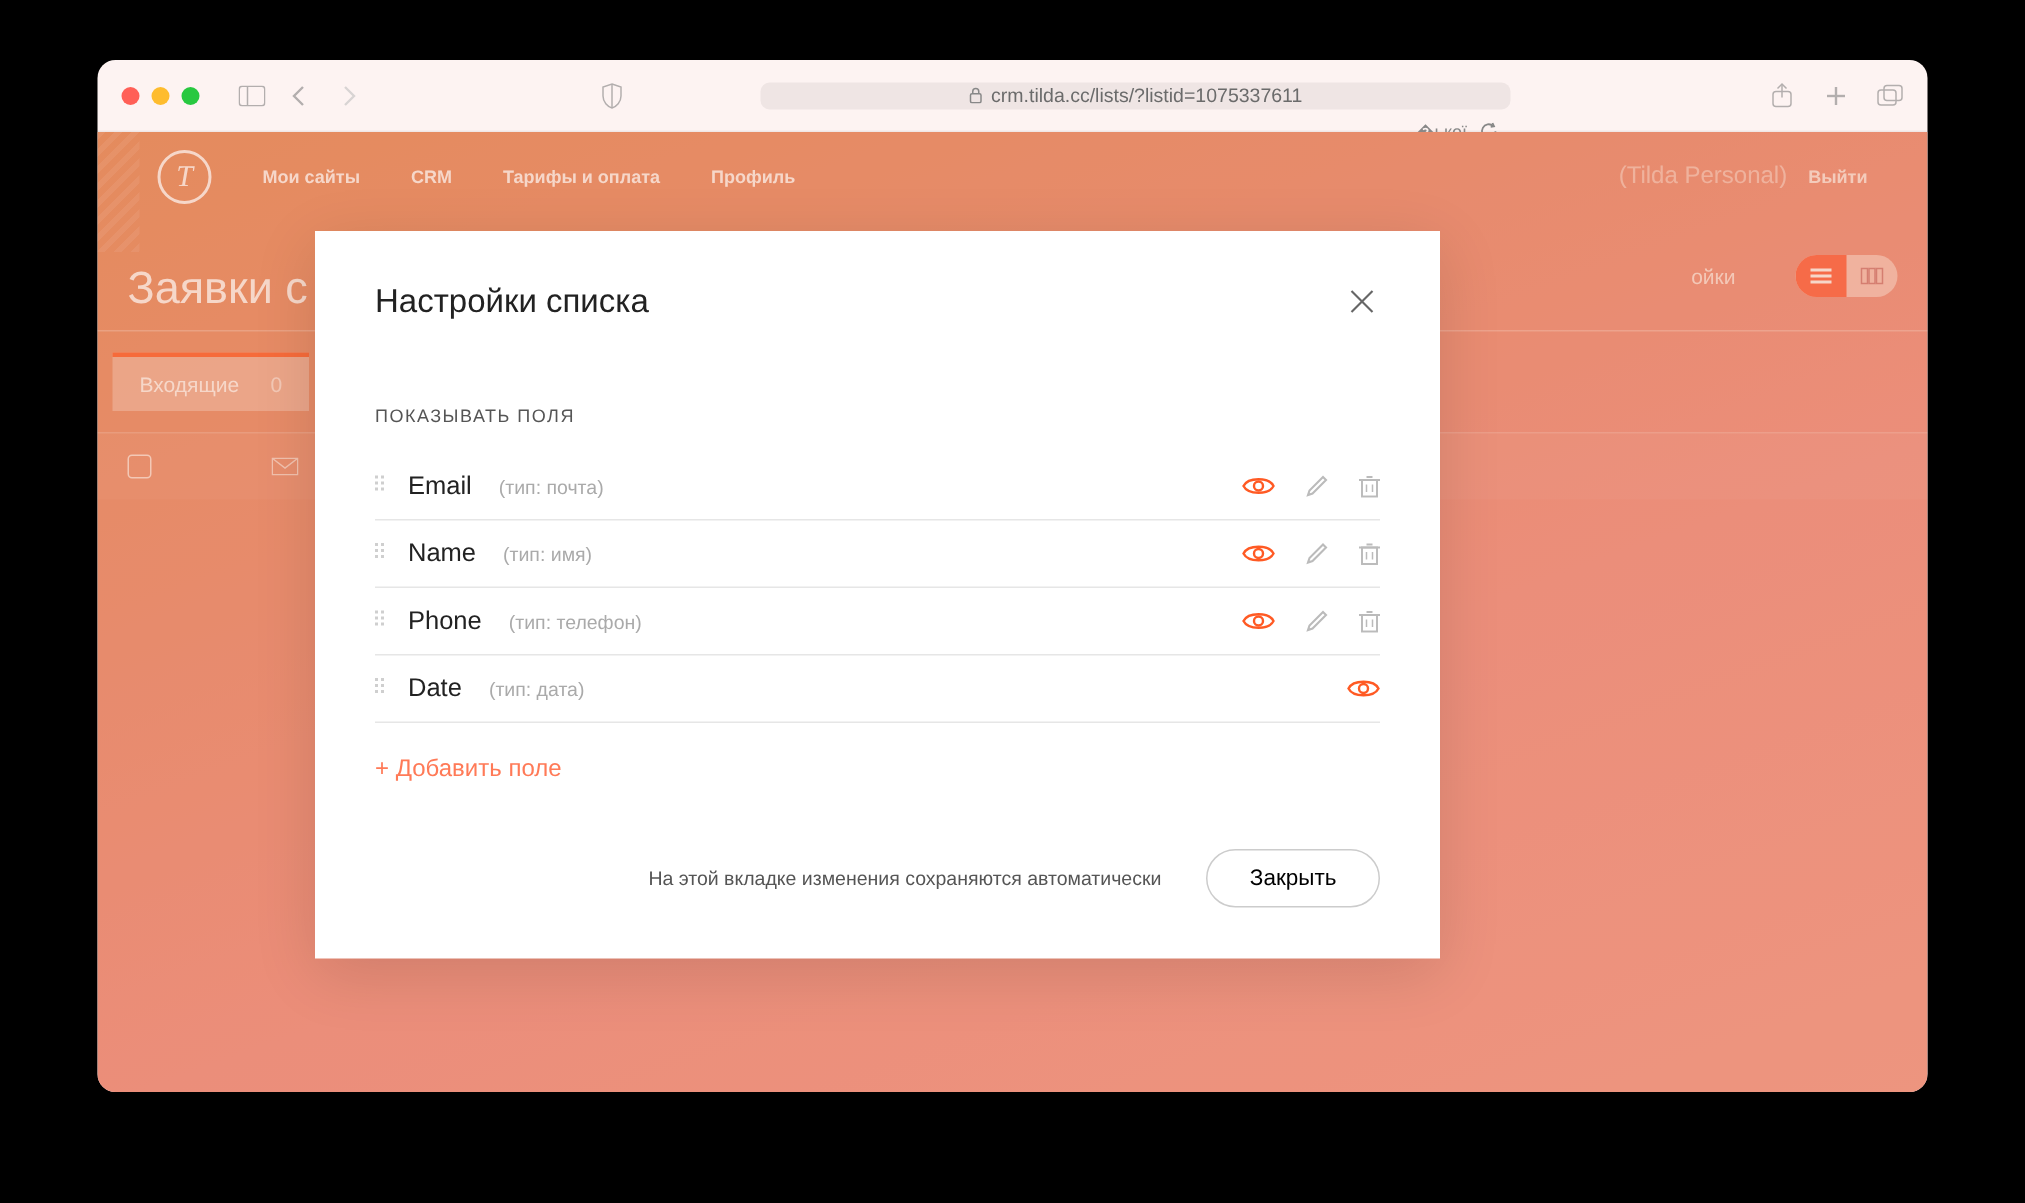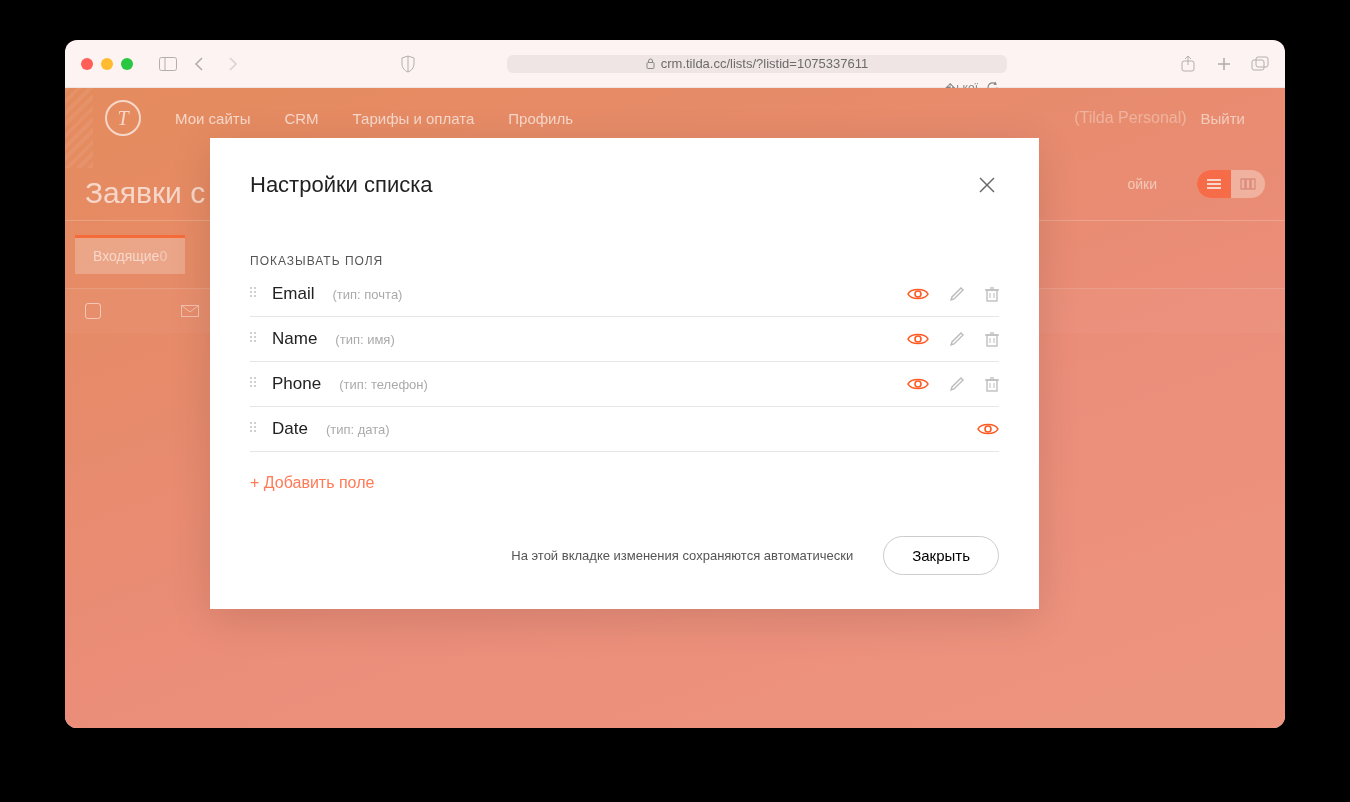--- a/index.html
+++ b/index.html
@@ -62,38 +62,38 @@
     align-items:center;
     padding: 0 40px;
     gap: 34px;
     color: #fff;
   }
   .logo-circle {
     width:36px; height:36px; border:2px solid #fff; border-radius:50%;
     display:flex; align-items:center; justify-content:center;
     font-style: italic; font-family: Georgia, serif; font-size:20px;
   }
-  .topnav a { color:#fff; text-decoration:none; font-size:15px; font-weight:400; }
+  .topnav a { color:#fff; text-decoration:none; font-size:12px; font-weight:700; }
   .topnav .right { margin-left:auto; display:flex; gap:14px; align-items:center; opacity:0.85;}
   .topnav .right .personal { opacity:0.6; }
 
   .page-title {
     padding: 28px 20px 10px 20px;
     color:#fff; font-size:30px; font-weight:300;
   }
   .toolbar-row {
     display:flex; align-items:center; padding: 14px 10px;
     border-top:1px solid rgba(255,255,255,0.3);
   }
   .tab-inbox {
     background: rgba(255,255,255,0.35);
     padding: 10px 18px;
     color:#fff; font-size:14px;
     border-top: 3px solid #ff5a24;
-    display:flex; gap:0;
+    display:flex; gap:21px;
   }
   .tab-inbox .count { opacity:0.7; }
   .view-toggle {
     margin-left:auto;
     display:flex;
     border-radius: 18px;
     overflow:hidden;
     background: rgba(255,255,255,0.5);
   }
   .view-toggle .v {
@@ -112,22 +112,22 @@
     width:16px; height:16px; border:1.5px solid rgba(255,255,255,0.8); border-radius:3px;
   }
 
   
   .overlay {
     position:absolute; inset:0;
     background: rgba(230,140,100,0.35);
   }
   .modal {
     position:absolute;
-    left:145px; top:50px;
-    width: 829px;
+    left:145px; top:66px;
+    width: 750px;
     background:#fff;
     display:flex; flex-direction:column;
     box-shadow: 0 10px 40px rgba(0,0,0,0.12);
   }
   .modal-header {
     display:flex; align-items:center;
     padding: 34px 40px 12px 40px;
   }
   .modal-header h2 { font-size:22px; font-weight:400; color:#222; }
   .modal-close {
@@ -148,21 +148,21 @@
   }
   .modal-tabs .mtab.active {
     border-bottom: 2px solid #000;
     font-weight:500;
   }
   .modal-body {
     padding: 44px 40px 10px 40px;
   }
   .section-label {
     font-size:12px; letter-spacing:1px; color:#555;
-    margin-bottom: 4px;
+    margin-bottom: 18px;
   }
   .field-row {
     display:flex; align-items:center;
     padding: 12px 0;
     border-bottom:1px solid #e6e6e6;
     gap: 14px;
   }
   .drag-handle {
     width:8px; height:14px;
     display:grid; grid-template-columns:repeat(2,2px); grid-auto-rows:2px; gap:2px;

